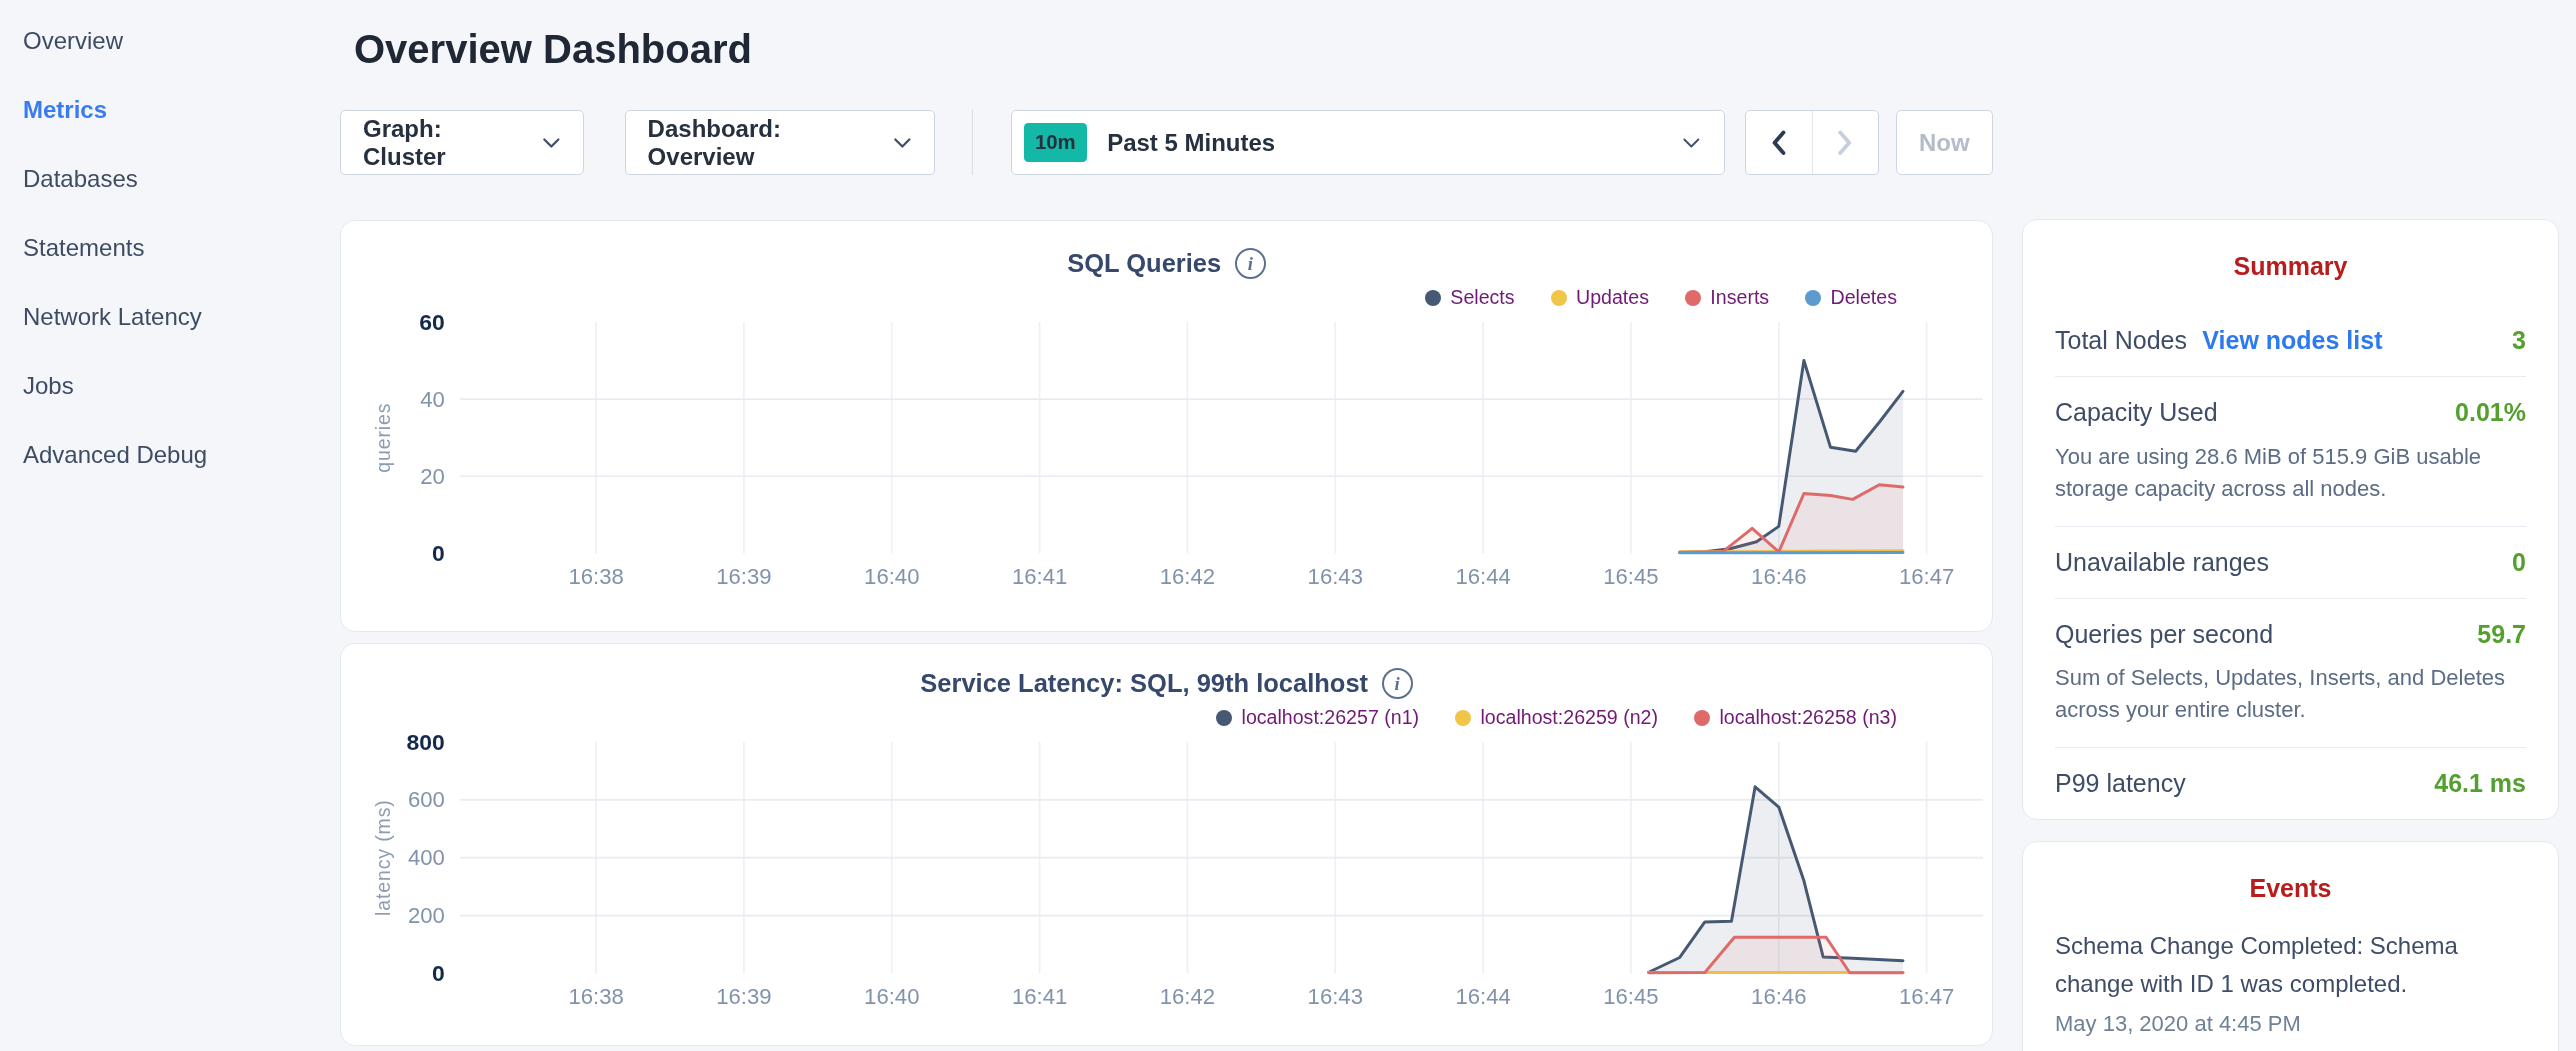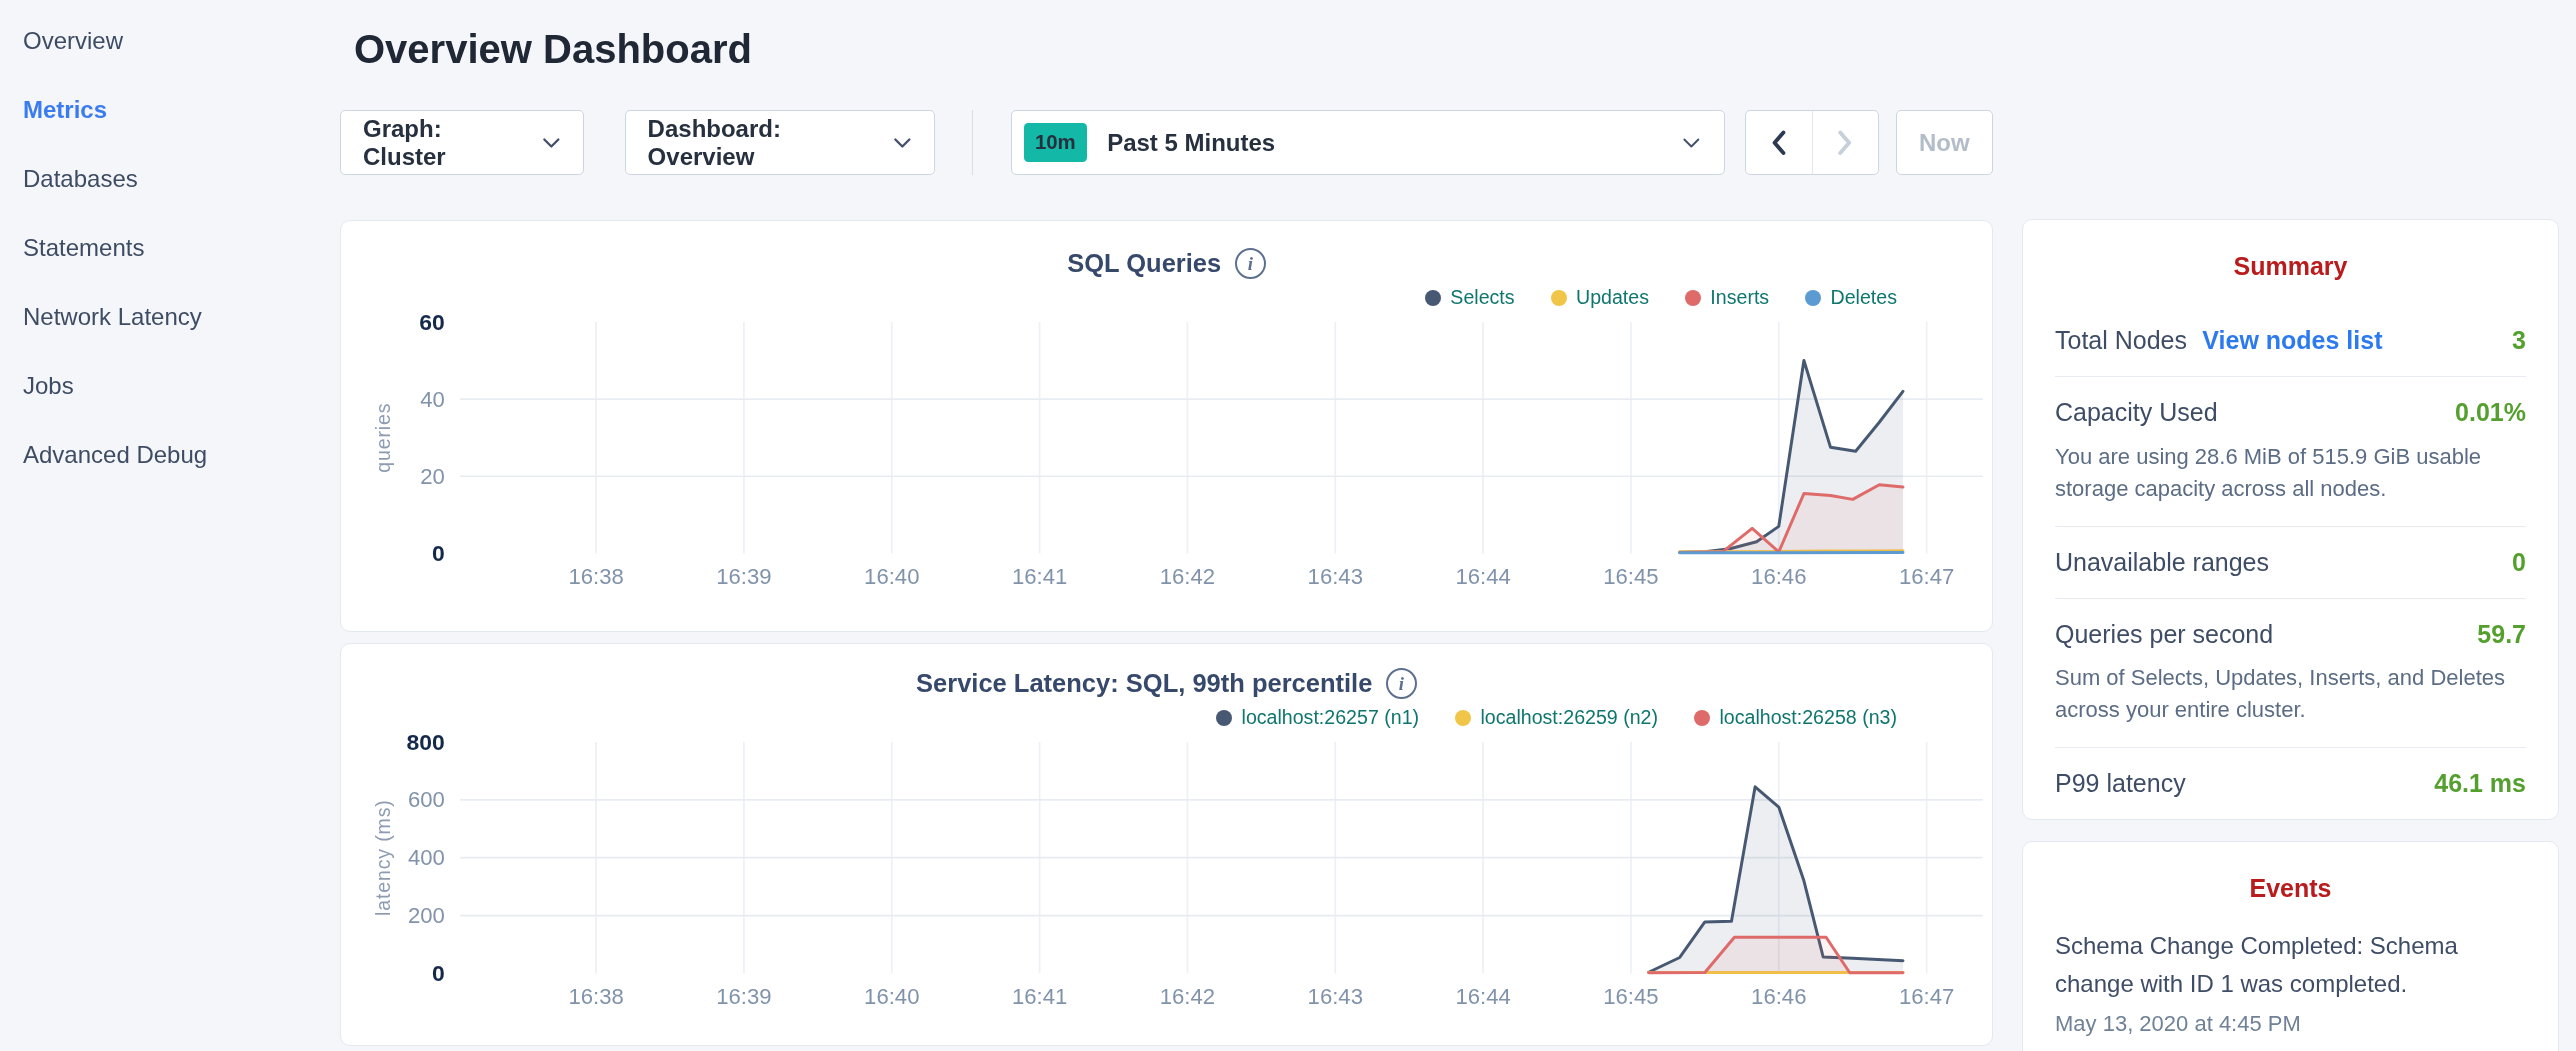--- a/index.html
+++ b/index.html
@@ -28,31 +28,31 @@
   .time-label{margin-left:20.4px;font-size:24px}
   .time-caret{margin-left:auto;display:flex;color:#44506a}
   .arrow-group{display:flex;margin-left:19.6px;background:#fff;border:0.9px solid #cdd5e0;border-radius:5.1px;height:65px;overflow:hidden}
   .arrow-btn{width:67px;height:100%;display:flex;align-items:center;justify-content:center;cursor:pointer}
   .arrow-btn + .arrow-btn{border-left:0.9px solid #e2e7ee}
   .arrow-prev{color:#2c3a52}
   .arrow-next{color:#c6cfda;cursor:default}
   .btn-now{width:99px;margin-left:17px;color:#b3bdc9;cursor:default}
 
   
-  .card{background:#fff;border:0.9px solid #e4e9f0;border-radius:10px}
+  .card{background:#fff;border:0.9px solid #e4e9f0;border-radius:15px}
   .card-sql{margin-top:45px;width:1653px;height:412px}
   .card-lat{margin-top:11px;width:1653px;height:403px}
   .chart-header{display:flex;align-items:center;justify-content:center;margin-top:27px}
   .chart-title{font-size:25.5px;font-weight:700;color:#36486b}
   .card-lat .chart-header{margin-top:24px}
   .info-icon{width:31px;height:31px;border:2.1px solid #5d6f8f;border-radius:50%;
       display:inline-flex;align-items:center;justify-content:center;color:#5d6f8f;margin-left:13.6px;cursor:pointer}
   .info-icon::after{content:"i";font-family:"Liberation Serif",serif;font-style:italic;font-size:18.7px;font-weight:600}
   .legend{display:flex;justify-content:flex-end;gap:36px;margin:6.8px 95px 0 0;height:24px;align-items:center}
-  .legend-item{display:inline-flex;align-items:center;gap:9.4px;font-size:19.6px;color:#0f766e}
+  .legend-item{display:inline-flex;align-items:center;gap:9.4px;font-size:19.6px;color:#701a75}
   .legend-item .dot{width:16px;height:16px;border-radius:50%;display:inline-block}
   .chart-svg{display:block;width:1652px;margin-top:5.1px}
   svg text{font-family:"Liberation Sans",sans-serif}
 
   
   .right-col{position:absolute;left:2022px;top:219px;width:537px}
   .panel{padding:0 32px}
   .panel-title{text-align:center;font-size:25px;font-weight:700;color:#b91c1c;margin:32px 0 24px}
   .srow{padding:21px 0;border-bottom:0.9px solid #e8ebf1}
   .srow:last-child{border-bottom:none}
@@ -168,21 +168,21 @@
         <polyline points="1573.7378640776692,278.18666666666667 1638.0388349514565,278.18666666666667 1690.174757281553,277.73333333333335 1742.3106796116494,277.28 1794.4466019417473,277.28 1836.1553398058254,276.82666666666665" fill="none" stroke="#f0c548" stroke-width="3.5" stroke-linejoin="round" stroke-linecap="round"></polyline>
         <path d="M 1573.7378640776692 279.0933333333333 L 1624.1359223300963 278.18666666666667 L 1658.8932038834948 250.53333333333333 L 1690.174757281553 278.18666666666667 L 1719.7184466019417 209.73333333333332 L 1750.9999999999998 212 L 1777.0679611650482 216.53333333333333 L 1808.3495145631061 199.30666666666667 L 1836.1553398058254 202.02666666666664 L 1836.1553398058254 280 L 1573.7378640776692 280 Z" fill="rgba(222,106,106,0.09)" stroke="none"></path>
         <polyline points="1573.7378640776692,279.0933333333333 1624.1359223300963,278.18666666666667 1658.8932038834948,250.53333333333333 1690.174757281553,278.18666666666667 1719.7184466019417,209.73333333333332 1750.9999999999998,212 1777.0679611650482,216.53333333333333 1808.3495145631061,199.30666666666667 1836.1553398058254,202.02666666666664" fill="none" stroke="#de6a6a" stroke-width="3.5" stroke-linejoin="round" stroke-linecap="round"></polyline>
         <path d="M 1573.7378640776692 279.32 L 1836.1553398058254 279.0933333333333 L 1836.1553398058254 280 L 1573.7378640776692 280 Z" fill="rgba(91,155,209,0.10)" stroke="none"></path>
         <polyline points="1573.7378640776692,279.32 1836.1553398058254,279.0933333333333" fill="none" stroke="#5b9bd1" stroke-width="3.5" stroke-linejoin="round" stroke-linecap="round"></polyline>
       </svg>
   </section>
 
   <section class="card card-lat">
     <div class="chart-header">
-      <span class="chart-title">Service Latency: SQL, 99th percentile</span>
+      <span class="chart-title">Service Latency: SQL, 99th localhost</span>
       <span class="info-icon"></span>
     </div>
     <div class="legend">
         <span class="legend-item"><span class="dot" style="background: rgb(71, 89, 114);"></span>localhost:26257 (n1)</span>
         <span class="legend-item"><span class="dot" style="background: rgb(240, 197, 72);"></span>localhost:26259 (n2)</span>
         <span class="legend-item"><span class="dot" style="background: rgb(222, 106, 106);"></span>localhost:26258 (n3)</span>
       </div>
     <svg class="chart-svg" viewBox="0 0 1942 324" width="1652" height="276">
         <line x1="299.8834951456313" y1="8" x2="299.8834951456313" y2="280" stroke="#edf0f5" stroke-width="2"></line>
         <text x="299.8834951456313" y="316" text-anchor="middle" fill="#8093ab" font-size="26">16:38</text>

